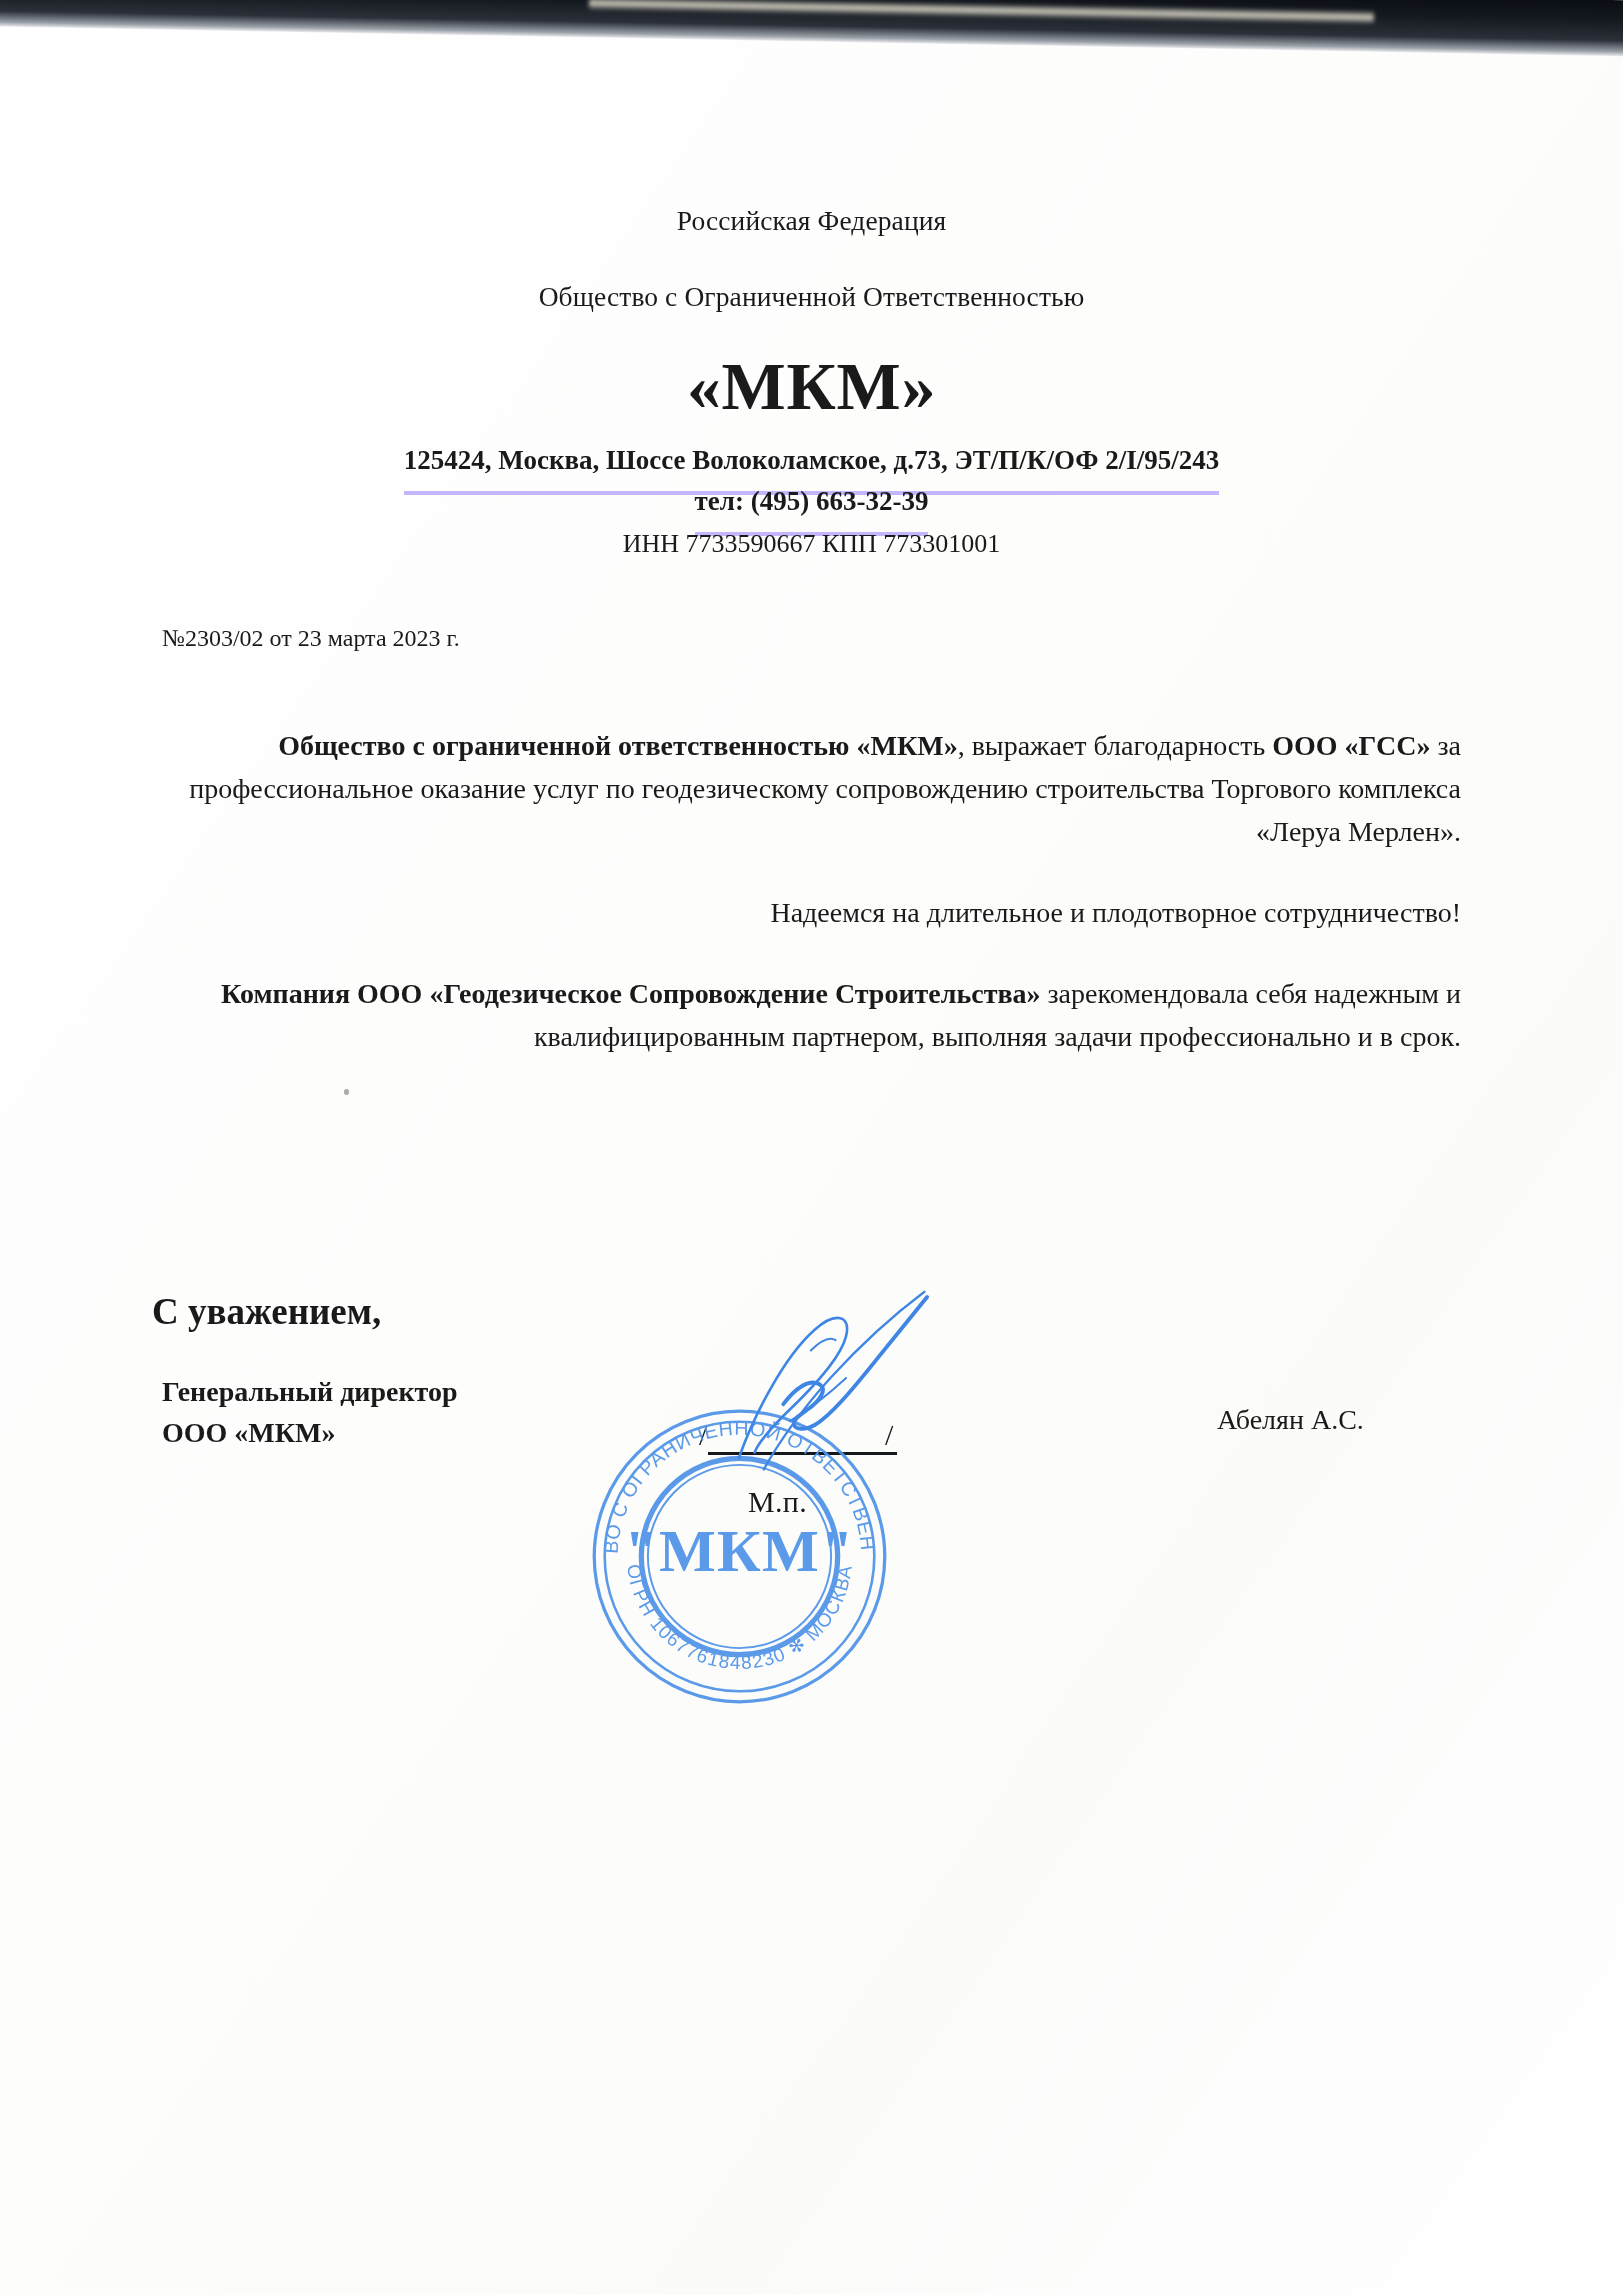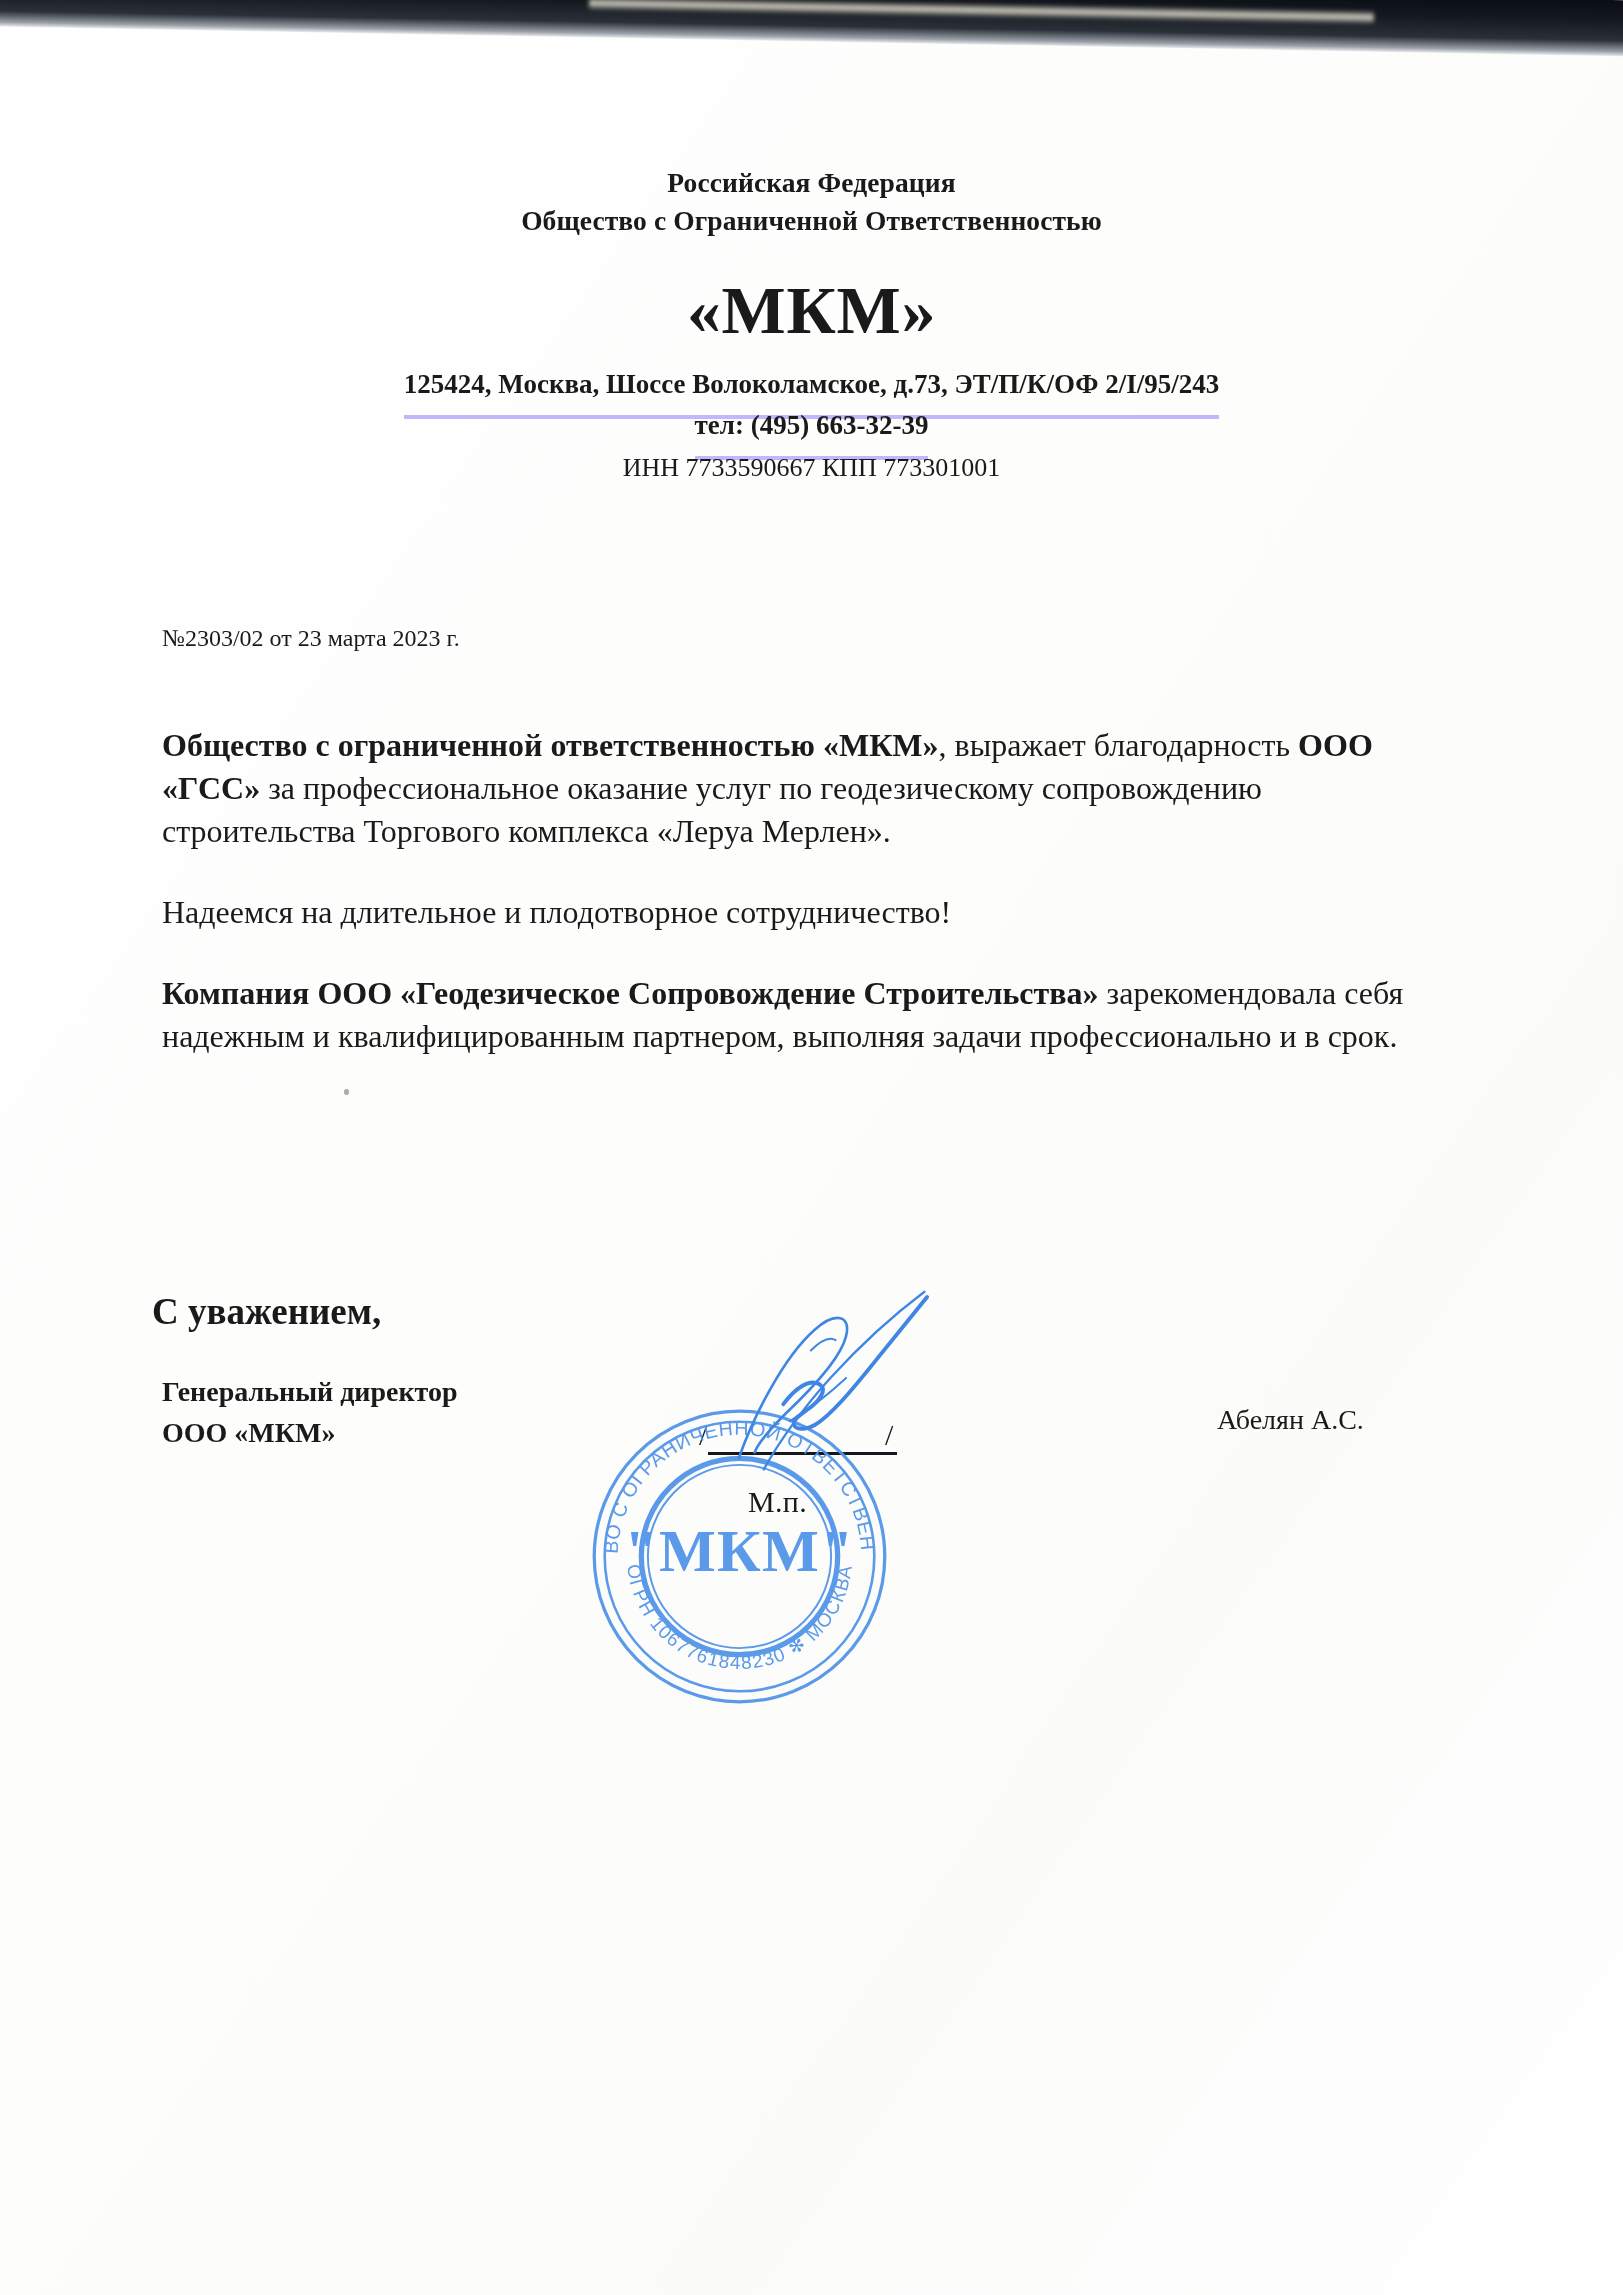--- a/index.html
+++ b/index.html
@@ -56,24 +56,25 @@
 
   
   .letterhead {
     position: absolute;
     top: 164px;
     left: 0;
     width: 1623px;
     text-align: center;
   }
   .lh-line {
-    font-weight: bold;
+    font-weight: normal;
     font-size: 27.5px;
     line-height: 38px;
     letter-spacing: 0.1px;
+    margin-top: 38px;
   }
   .company-name {
     margin-top: 34px;
     font-weight: bold;
     font-size: 68px;
     line-height: 73px;
     letter-spacing: 0.7px;
   }
   .address {
     margin-top: 19.6px;
@@ -108,23 +109,23 @@
     line-height: 34px;
   }
 
   .body-block {
     position: absolute;
     top: 724px;
     left: 162px;
     width: 1299px;
   }
   .para {
-    font-size: 32px;
+    font-size: 28px;
     line-height: 43px;
-    text-align: left;
+    text-align: right;
     margin: 0 0 38px 0;
   }
   .para:last-child { margin-bottom: 0; }
   .para b { font-weight: bold; }
 
   
   .speck {
     position: absolute;
     top: 1089px;
     left: 344px;

